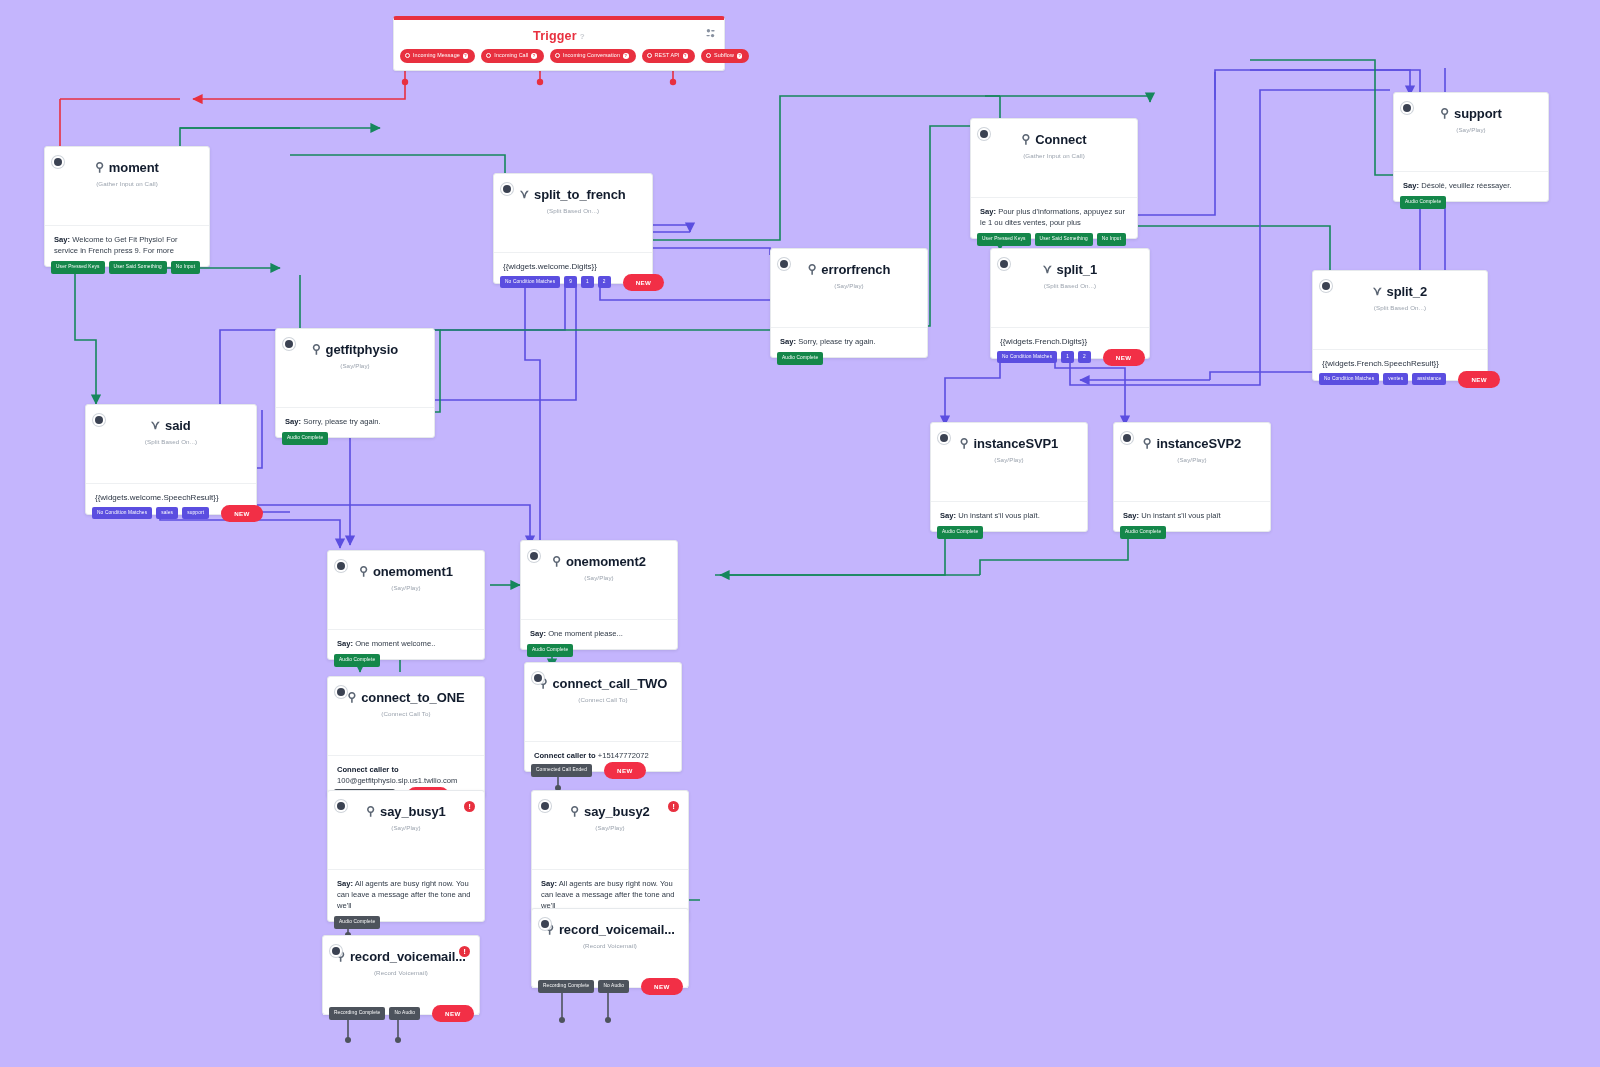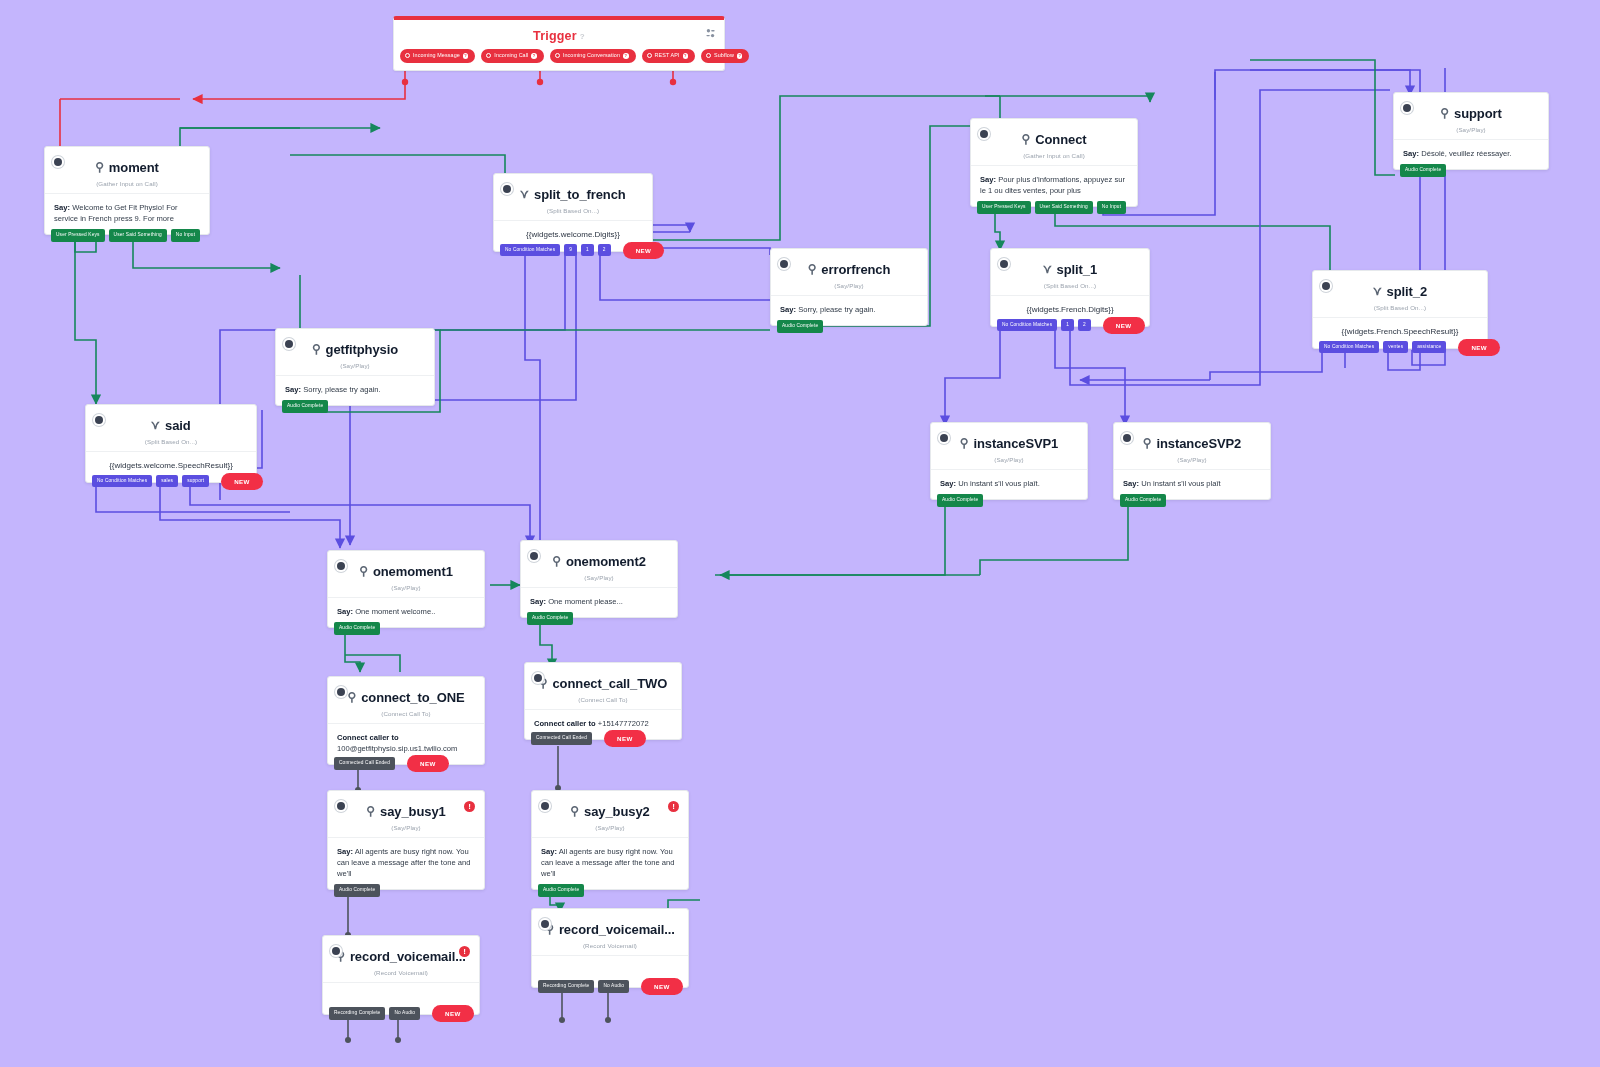--- a/index.html
+++ b/index.html
@@ -92,24 +92,24 @@
   }
   .nico { color: #5b6573; font-size: 12px; display:inline-block; }
   .nico.split { transform: scaleX(-1); }
   .node-type {
     font-size: 6.2px; color: #9aa2ad; text-align: center;
     padding: 2px 0 6px 0; letter-spacing: .1px;
   }
   .node-body {
     border-top: 1px solid #eef0f2;
     padding: 8px 9px 10px 9px;
-    font-size: 7.6px; color: #303a47; line-height: 1.45;
+    font-size: 7.6px; color: #303a47; line-height: 1.45; margin-top: 32px;
   }
   .node-body b { color: #121c2d; }
-  .node-body.expr { font-size: 8px; color: #2b3442; text-align: center; }
+  .node-body.expr { font-size: 8px; color: #2b3442; }
   .node-foot {
     position: absolute; left: 6px; bottom: -8px;
     display: flex; align-items: center; gap: 4px;
   }
   .opill {
     color: #fff; font-size: 4.8px; line-height: 1;
     padding: 4px 5px; border-radius: 2px; white-space: nowrap;
     letter-spacing: .15px;
   }
   .opill.green { background: #14874a; }

